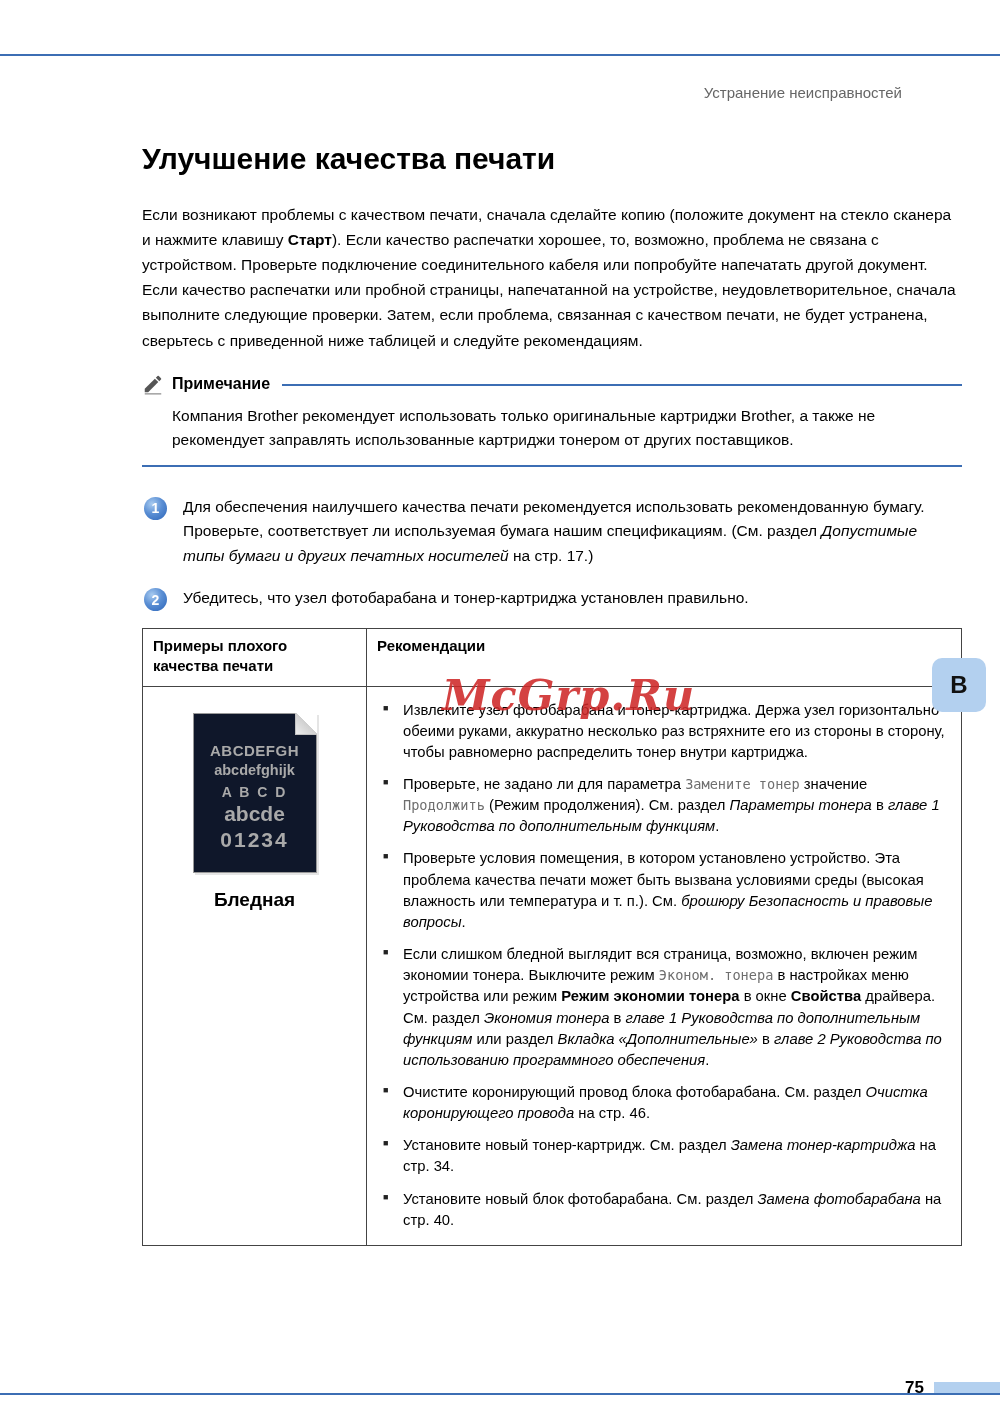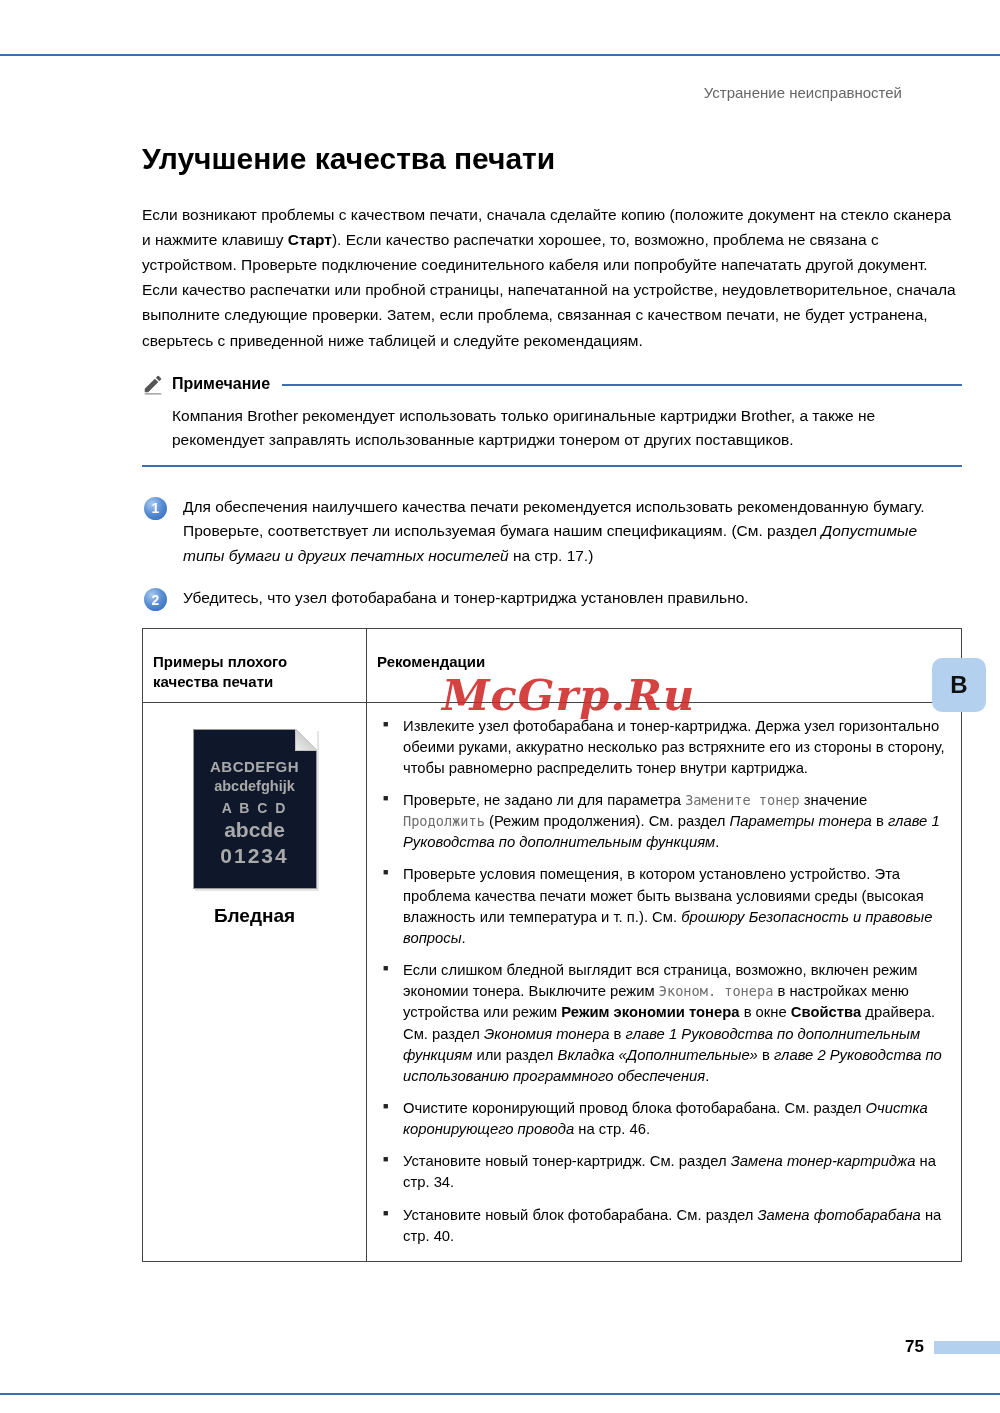--- a/index.html
+++ b/index.html
@@ -34,21 +34,21 @@
     background: radial-gradient(circle at 35% 30%, #a8cbf0 0%, #5b8fd4 45%, #25straight 100%);
     background: radial-gradient(circle at 35% 30%, #a8cbf0 0%, #5b8fd4 45%, #235fb4 100%);
     background: radial-gradient(circle at 35% 30%, #a8cbf0 0%, #5b8fd4 45%, #2a63b8 100%);
     color:#fff; font-weight:bold; font-size:14px;
     display:flex; align-items:center; justify-content:center;
   }
   .step-text { margin:0; font-size:15.5px; line-height:1.6; }
 
   table.qtable { width:100%; border-collapse:collapse; margin-top:14px; }
   .qtable th, .qtable td { border:1px solid #444; vertical-align:top; text-align:left; }
-  .qtable th { font-size:15px; font-weight:bold; padding:23px 10px 9px; line-height:1.35; }
+  .qtable th { font-size:15px; font-weight:bold; padding:7px 10px 9px; line-height:1.35; }
   .col-example { width:224px; }
   .qtable td { padding:12px 12px 14px; }
   td.rec-cell { padding:13px 14px 14px 15px;border-radius:26px; }
 
   ul.recs { list-style:none; margin:0; padding:0; font-size:14.8px; line-height:1.43; }
   ul.recs li { position:relative; padding-left:21px; margin:0 0 11px 0; }
   ul.recs li:last-child { margin-bottom:0; }
   ul.recs li::before { content:"■"; position:absolute; left:1px; top:2px; font-size:9px; color:#222; }
 
   .seg-plain {}
@@ -82,21 +82,21 @@
     font-size:24px; font-weight:bold; color:#111; z-index:6;
   }
 
   .watermark {
     position:absolute; top:670px; left:442px; z-index:5;
     font-family:"DejaVu Serif", serif; font-style:italic; font-weight:bold;
     font-size:43px; color:rgba(206,40,40,0.88); letter-spacing:1px;
     pointer-events:none;
   }
 
-  .footer { position:absolute; top:1337px; right:0; display:flex; align-items:center; }
+  .footer { position:absolute; top:1378px; right:0; display:flex; align-items:center; }
   .pgnum { font-size:17px; font-weight:bold; margin-right:10px; }
   .pg-bar { width:66px; height:13px; background:#b3d0ef; }
 </style>
 </head>
 <body>
 
 <div class="page">
 
   <div class="rule rule-top"></div>
 

